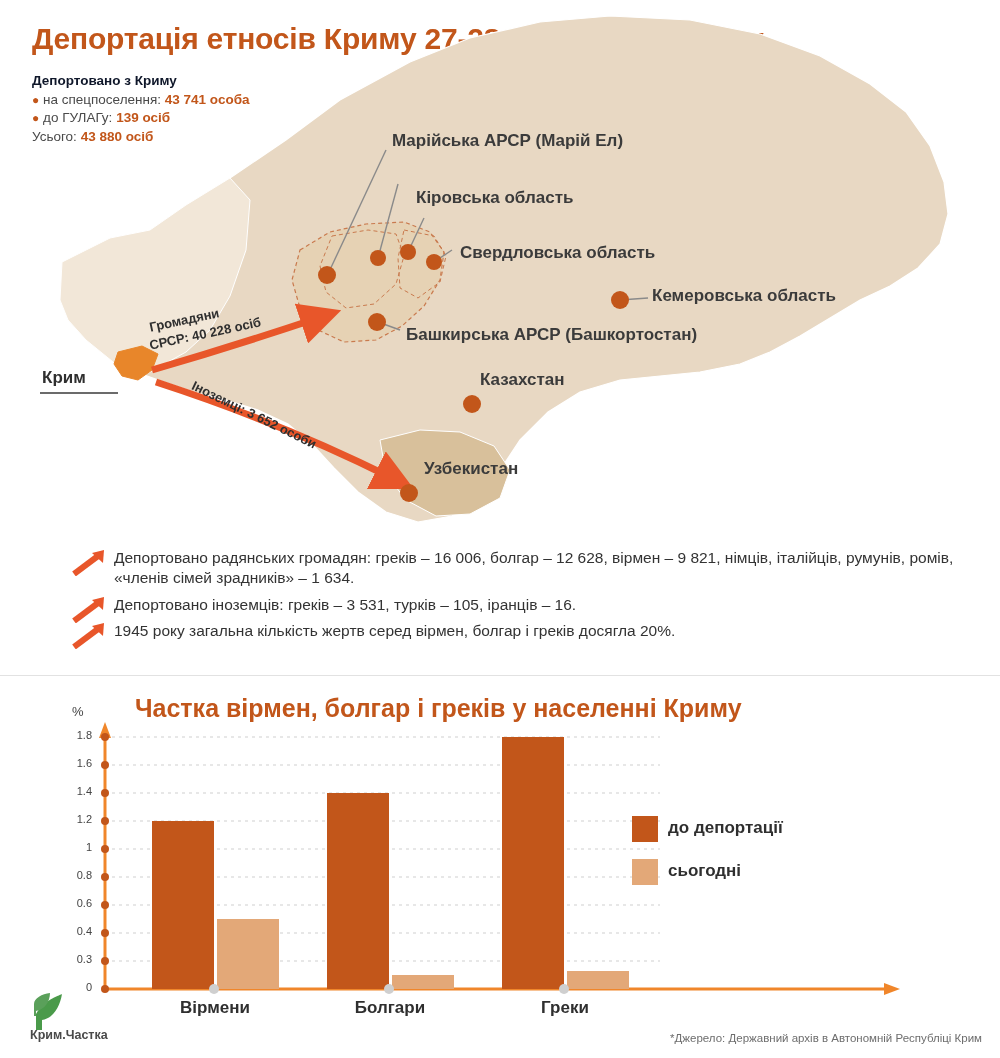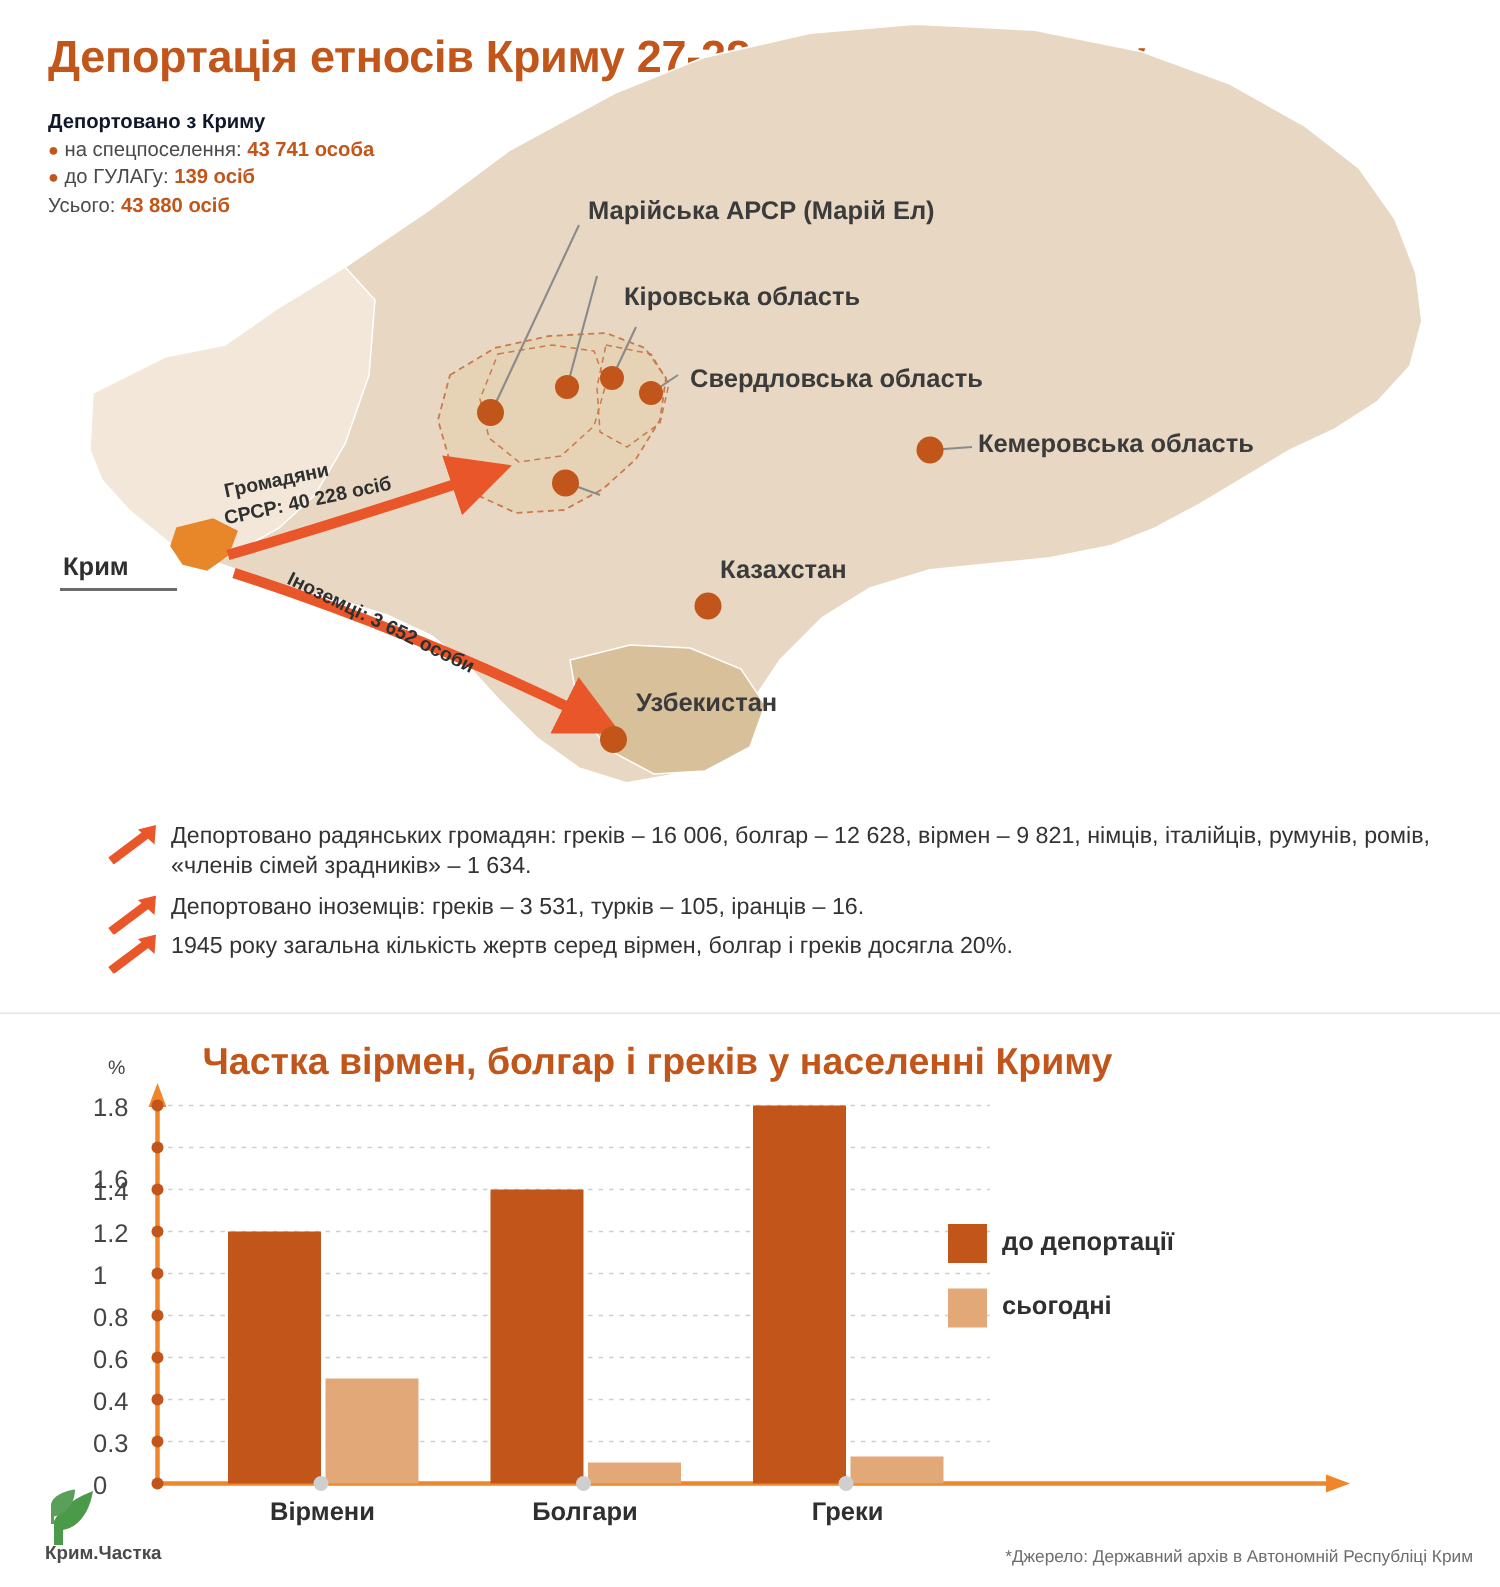--- a/index.html
+++ b/index.html
@@ -54,21 +54,21 @@
   .sep{position:absolute;left:0;top:675px;width:1000px;height:1px;background:#e2e2e2;}
 
   
   .chart-wrap{position:absolute;left:0;top:676px;width:1000px;height:382px;background:#fff;}
   .chart-title{
     position:absolute;left:135px;top:18px;
     font-size:25px;font-weight:bold;color:#C2561A;white-space:nowrap;
   }
   .axis-unit{position:absolute;left:72px;top:28px;font-size:13px;color:#444;}
   .chart-svg{position:absolute;left:0;top:0;}
-  .ytick{position:absolute;font-size:17px;color:#444;width:30px;}
+  .ytick{position:absolute;font-size:11px;color:#444;text-align:right;width:30px;}
   .cat-label{position:absolute;font-size:17px;font-weight:bold;color:#2f2f2f;text-align:center;}
   .lg-item{position:absolute;font-size:17px;font-weight:bold;color:#2f2f2f;white-space:nowrap;}
   .lg-swatch{position:absolute;width:26px;height:26px;}
   .source{position:absolute;right:18px;bottom:14px;font-size:11.5px;color:#6d6d6d;white-space:nowrap;margin-top:44px;}
   .brand{position:absolute;left:30px;bottom:16px;font-size:12.5px;font-weight:bold;color:#4a4a4a;}
   .brand-ico{position:absolute;left:30px;bottom:40px;width:24px;height:26px;}
 </style>
 </head>
 <body>
 
@@ -144,20 +144,21 @@
     <div class="crimea-underline"></div>
 
     <div class="arrow-cap" style="left:148px;top:320px;transform:rotate(-12deg);transform-origin:left top;">Громадяни</div>
     <div class="arrow-cap" style="left:148px;top:338px;transform:rotate(-12deg);transform-origin:left top;">СРСР: 40 228 осіб</div>
     <div class="arrow-cap" style="left:196px;top:378px;transform:rotate(26deg);transform-origin:left top;">Іноземці: 3 652 особи</div>
 
     <div class="map-label" style="left:392px;top:131px;">Марійська АРСР (Марій Ел)</div>
     <div class="map-label" style="left:416px;top:168px;margin-top:20px;">Кіровська область</div>
     <div class="map-label" style="left:460px;top:243px;">Свердловська область</div>
     <div class="map-label" style="left:652px;top:286px;">Кемеровська область</div>
+    <div class="map-label" style="left:406px;top:325px;">Башкирська АРСР (Башкортостан)</div>
     <div class="map-label" style="left:480px;top:370px;">Казахстан</div>
     <div class="map-label" style="left:424px;top:459px;">Узбекистан</div>
   </div>
 
   <div class="notes">
     <div class="note">
       <svg class="arrow-ico" viewBox="0 0 34 26">
         <path d="M2,24 L26,6" stroke="#E8562A" stroke-width="6" fill="none"></path>
         <path d="M32,0 L31,13 L20,3 Z" fill="#E8562A"></path>
       </svg>
@@ -234,21 +235,21 @@
     </svg>
 
     <div class="ytick" style="left:62px;top:305px;">0</div>
     <div class="ytick" style="left:62px;top:277px;">0.3</div>
     <div class="ytick" style="left:62px;top:249px;">0.4</div>
     <div class="ytick" style="left:62px;top:221px;">0.6</div>
     <div class="ytick" style="left:62px;top:193px;">0.8</div>
     <div class="ytick" style="left:62px;top:165px;">1</div>
     <div class="ytick" style="left:62px;top:137px;">1.2</div>
     <div class="ytick" style="left:62px;top:109px;">1.4</div>
-    <div class="ytick" style="left:62px;top:81px;margin-top:20px;">1.6</div>
+    <div class="ytick" style="left:62px;top:81px;">1.6</div>
     <div class="ytick" style="left:62px;top:53px;">1.8</div>
 
     <div class="cat-label" style="left:135px;top:322px;width:160px;text-align:center;">Вірмени</div>
     <div class="cat-label" style="left:310px;top:322px;width:160px;">Болгари</div>
     <div class="cat-label" style="left:485px;top:322px;width:160px;">Греки</div>
 
     <div class="lg-swatch" style="left:632px;top:140px;background:#C2561A;"></div>
     <div class="lg-item" style="left:668px;top:142px;">до депортації</div>
     <div class="lg-swatch" style="left:632px;top:183px;background:#E3A878;"></div>
     <div class="lg-item" style="left:668px;top:185px;">сьогодні</div>

